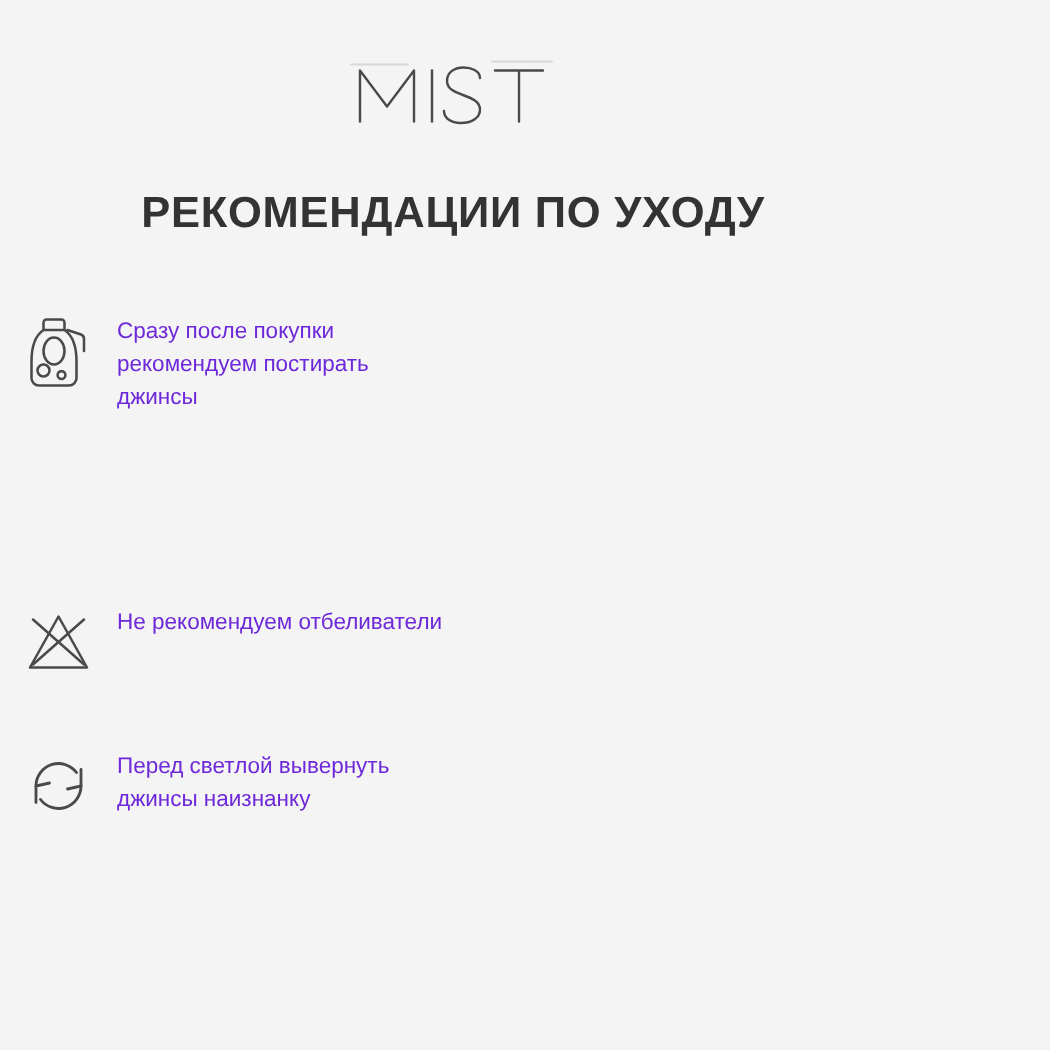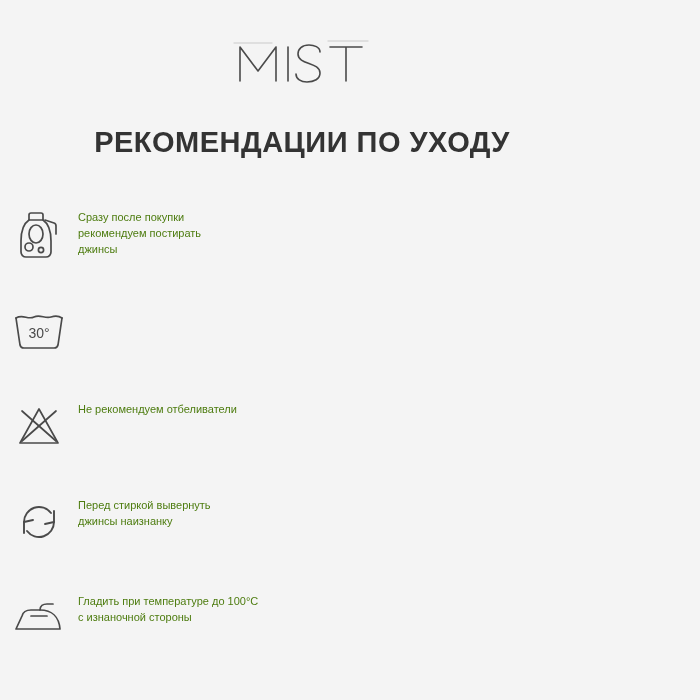--- a/index.html
+++ b/index.html
@@ -73,23 +73,23 @@
     height: 66px;
     display: flex;
     align-items: center;
     justify-content: center;
   }
   .icon-box svg {
     display: block;
   }
   .care-text {
     padding-top: 9px;
-    font-size: 11px;
+    font-size: 15px;
     line-height: 1.45;
-    color: #4d7c0f;
+    color: #6d28d9;
     white-space: pre-line;
   }
 </style>
 </head>
 <body>
 
 <div class="page">
 
   <div class="brand">
     <span class="brand-text">
@@ -127,27 +127,20 @@
           <circle cx="15" cy="42" r="4"></circle>
           <circle cx="27" cy="45" r="2.6"></circle>
         </svg>
       </div>
       <div class="care-text">Сразу после покупки
 рекомендуем постирать
 джинсы</div>
     </div>
 
     <div class="care-item">
-      <div class="icon-box">
-        <svg width="56" height="46" viewBox="0 0 56 46" fill="none" stroke="#4a4a4a" stroke-width="1.7" stroke-linecap="round" stroke-linejoin="round">
-          <path d="M5 11 C12 7, 17 13, 23 10 C29 7, 34 12, 40 10 C45 8.5, 48 9, 51 11"></path>
-          <path d="M5 11 L9 38 a4 4 0 0 0 4 3 h30 a4 4 0 0 0 4 -3 L51 11"></path>
-          <text x="28" y="31" font-family="Liberation Sans, sans-serif" font-size="14" fill="#4a4a4a" stroke="none" text-anchor="middle">30°</text>
-        </svg>
-      </div>
     </div>
 
     <div class="care-item">
       <div class="icon-box">
         <svg width="52" height="46" viewBox="0 0 52 46" fill="none" stroke="#4a4a4a" stroke-width="1.7" stroke-linecap="round" stroke-linejoin="round">
           <path d="M26 6 L45 40 L7 40 Z"></path>
           <path d="M9 8 L43 38"></path>
           <path d="M43 8 L9 38"></path>
         </svg>
       </div>
@@ -156,30 +149,19 @@
 
     <div class="care-item">
       <div class="icon-box">
         <svg width="48" height="48" viewBox="0 0 48 48" fill="none" stroke="#4a4a4a" stroke-width="1.9" stroke-linecap="round" stroke-linejoin="round">
           <path d="M39 24 A15 15 0 0 1 12 33"></path>
           <path d="M9 24 A15 15 0 0 1 36 15"></path>
           <path d="M39 24 L39 13 M39 24 L30 26"></path>
           <path d="M9 24 L9 35 M9 24 L18 22"></path>
         </svg>
       </div>
-      <div class="care-text">Перед стиркой вывернуть
+      <div class="care-text">Перед светлой вывернуть
 джинсы наизнанку</div>
     </div>
 
-    <div class="care-item">
-      <div class="icon-box">
-        <svg width="58" height="44" viewBox="0 0 58 44" fill="none" stroke="#4a4a4a" stroke-width="1.7" stroke-linecap="round" stroke-linejoin="round">
-          <path d="M6 33 h44 c-1 -12 -8 -19 -20 -19 h-9 c-5 0 -8 2 -9 6 l-6 13 z"></path>
-          <path d="M21 20 h16"></path>
-          <path d="M30 14 C30 10, 33 8, 37 8 h6"></path>
-        </svg>
-      </div>
-      <div class="care-text">Гладить при температуре до 100°C
-с изнаночной стороны</div>
-    </div>
 
   </div>
 </div>
 
 </body></html>

